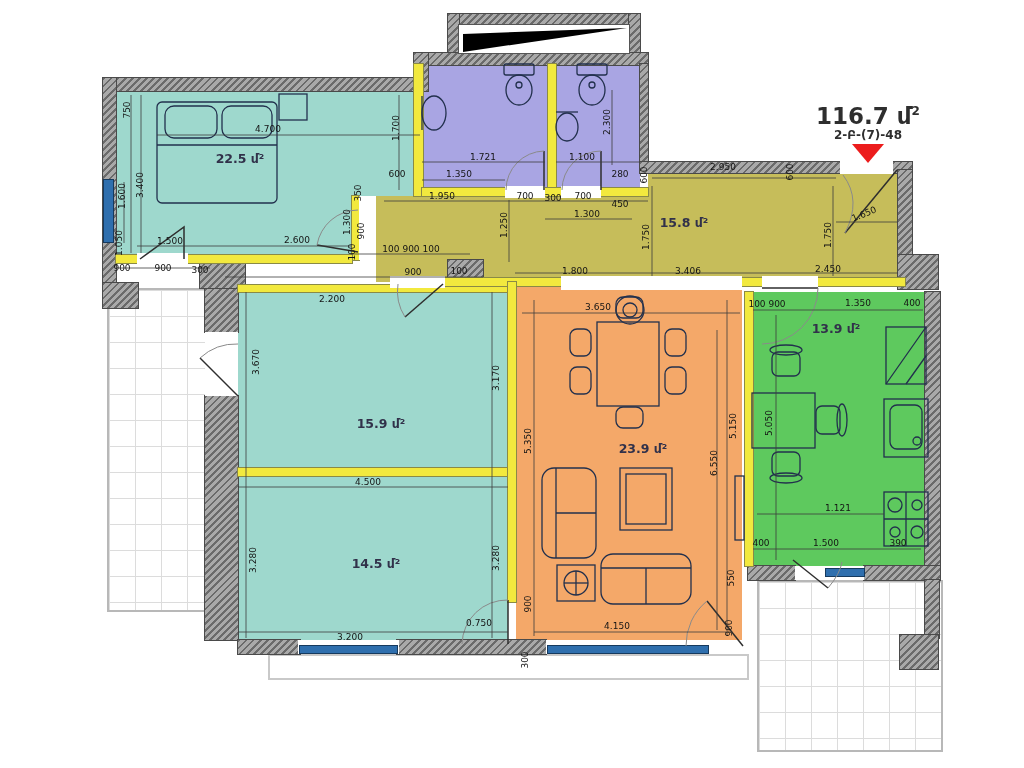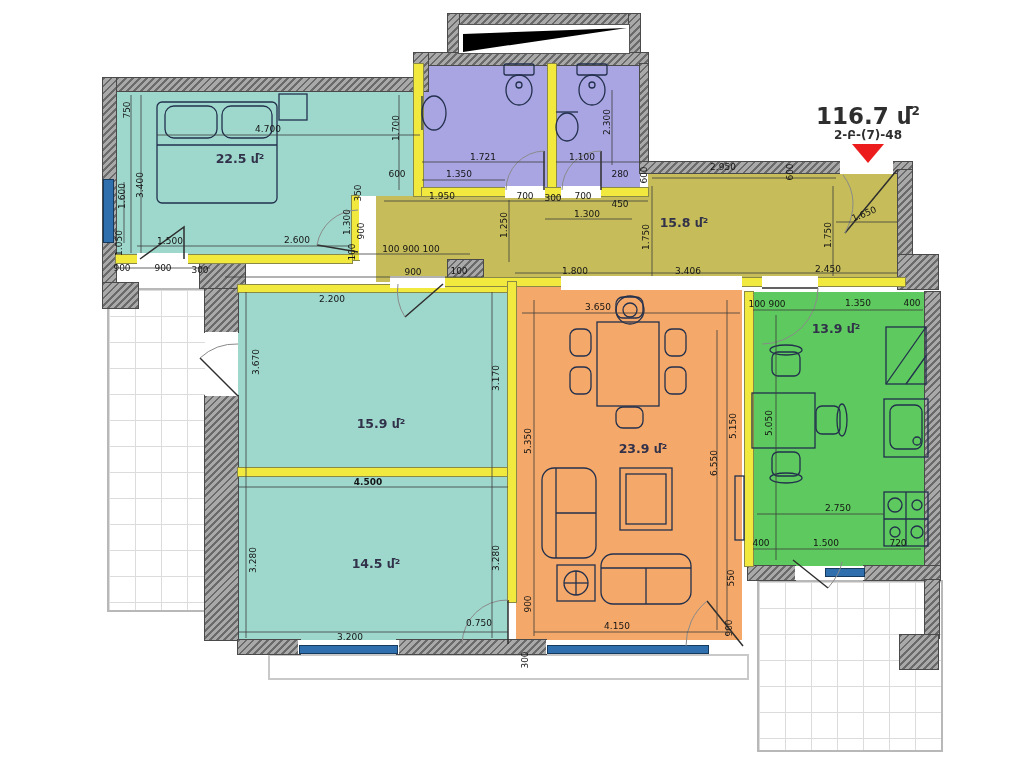--- a/index.html
+++ b/index.html
@@ -284,43 +284,43 @@
       <span class="dim" style="left: 723px; top: 167px; transform: translate(-50%, -50%) rotate(0deg);">2.950</span>
       <span class="dim" style="left: 790px; top: 172px; transform: translate(-50%, -50%) rotate(-90deg);">600</span>
       <span class="dim" style="left: 646px; top: 237px; transform: translate(-50%, -50%) rotate(-90deg);">1.750</span>
       <span class="dim" style="left: 828px; top: 235px; transform: translate(-50%, -50%) rotate(-90deg);">1.750</span>
       <span class="dim" style="left: 864px; top: 214px; transform: translate(-50%, -50%) rotate(-22deg);">1.650</span>
       <span class="dim" style="left: 575px; top: 271px; transform: translate(-50%, -50%) rotate(0deg);">1.800</span>
       <span class="dim" style="left: 688px; top: 271px; transform: translate(-50%, -50%) rotate(0deg);">3.406</span>
       <span class="dim" style="left: 828px; top: 269px; transform: translate(-50%, -50%) rotate(0deg);">2.450</span>
       <span class="dim" style="left: 256px; top: 362px; transform: translate(-50%, -50%) rotate(-90deg);">3.670</span>
       <span class="dim" style="left: 496px; top: 378px; transform: translate(-50%, -50%) rotate(-90deg);">3.170</span>
-      <span class="dim" style="left: 368px; top: 482px; transform: translate(-50%, -50%) rotate(0deg); font-weight: bold;">4.500</span>
+      <span class="dim" style="left: 368px; top: 482px; transform: translate(-50%, -50%) rotate(0deg);">4.500</span>
       <span class="dim" style="left: 253px; top: 560px; transform: translate(-50%, -50%) rotate(-90deg);">3.280</span>
       <span class="dim" style="left: 496px; top: 558px; transform: translate(-50%, -50%) rotate(-90deg);">3.280</span>
       <span class="dim" style="left: 350px; top: 637px; transform: translate(-50%, -50%) rotate(0deg);">3.200</span>
       <span class="dim" style="left: 479px; top: 623px; transform: translate(-50%, -50%) rotate(0deg);">0.750</span>
       <span class="dim" style="left: 525px; top: 660px; transform: translate(-50%, -50%) rotate(-90deg);">300</span>
       <span class="dim" style="left: 598px; top: 307px; transform: translate(-50%, -50%) rotate(0deg);">3.650</span>
       <span class="dim" style="left: 528px; top: 441px; transform: translate(-50%, -50%) rotate(-90deg);">5.350</span>
       <span class="dim" style="left: 733px; top: 426px; transform: translate(-50%, -50%) rotate(-90deg);">5.150</span>
       <span class="dim" style="left: 714px; top: 463px; transform: translate(-50%, -50%) rotate(-90deg);">6.550</span>
       <span class="dim" style="left: 731px; top: 578px; transform: translate(-50%, -50%) rotate(-90deg);">550</span>
       <span class="dim" style="left: 528px; top: 604px; transform: translate(-50%, -50%) rotate(-90deg);">900</span>
       <span class="dim" style="left: 617px; top: 626px; transform: translate(-50%, -50%) rotate(0deg);">4.150</span>
       <span class="dim" style="left: 729px; top: 628px; transform: translate(-50%, -50%) rotate(-90deg);">900</span>
       <span class="dim" style="left: 757px; top: 304px; transform: translate(-50%, -50%) rotate(0deg);">100</span>
       <span class="dim" style="left: 777px; top: 304px; transform: translate(-50%, -50%) rotate(0deg);">900</span>
       <span class="dim" style="left: 858px; top: 303px; transform: translate(-50%, -50%) rotate(0deg);">1.350</span>
       <span class="dim" style="left: 912px; top: 303px; transform: translate(-50%, -50%) rotate(0deg);">400</span>
       <span class="dim" style="left: 769px; top: 423px; transform: translate(-50%, -50%) rotate(-90deg);">5.050</span>
-      <span class="dim" style="left: 838px; top: 508px; transform: translate(-50%, -50%) rotate(0deg);">2.750</span>
+      <span class="dim" style="left: 838px; top: 508px; transform: translate(-50%, -50%) rotate(0deg);">1.121</span>
       <span class="dim" style="left: 761px; top: 543px; transform: translate(-50%, -50%) rotate(0deg);">400</span>
       <span class="dim" style="left: 826px; top: 543px; transform: translate(-50%, -50%) rotate(0deg);">1.500</span>
-      <span class="dim" style="left: 898px; top: 543px; transform: translate(-50%, -50%) rotate(0deg);">720</span>
+      <span class="dim" style="left: 898px; top: 543px; transform: translate(-50%, -50%) rotate(0deg);">390</span>
       <span class="dim room" style="left: 240px; top: 158px; transform: translate(-50%, -50%) rotate(0deg);">22.5 մ²</span>
       <span class="dim room" style="left: 684px; top: 222px; transform: translate(-50%, -50%) rotate(0deg);">15.8 մ²</span>
       <span class="dim room" style="left: 381px; top: 423px; transform: translate(-50%, -50%) rotate(0deg);">15.9 մ²</span>
       <span class="dim room" style="left: 376px; top: 563px; transform: translate(-50%, -50%) rotate(0deg);">14.5 մ²</span>
       <span class="dim room" style="left: 643px; top: 448px; transform: translate(-50%, -50%) rotate(0deg);">23.9 մ²</span>
       <span class="dim room" style="left: 836px; top: 328px; transform: translate(-50%, -50%) rotate(0deg);">13.9 մ²</span>
     </div>
 
   <div class="title-block" style="left:802px;top:104px;width:132px;">
     <div class="t1"><span>116.7 մ</span><sup>2</sup></div>

